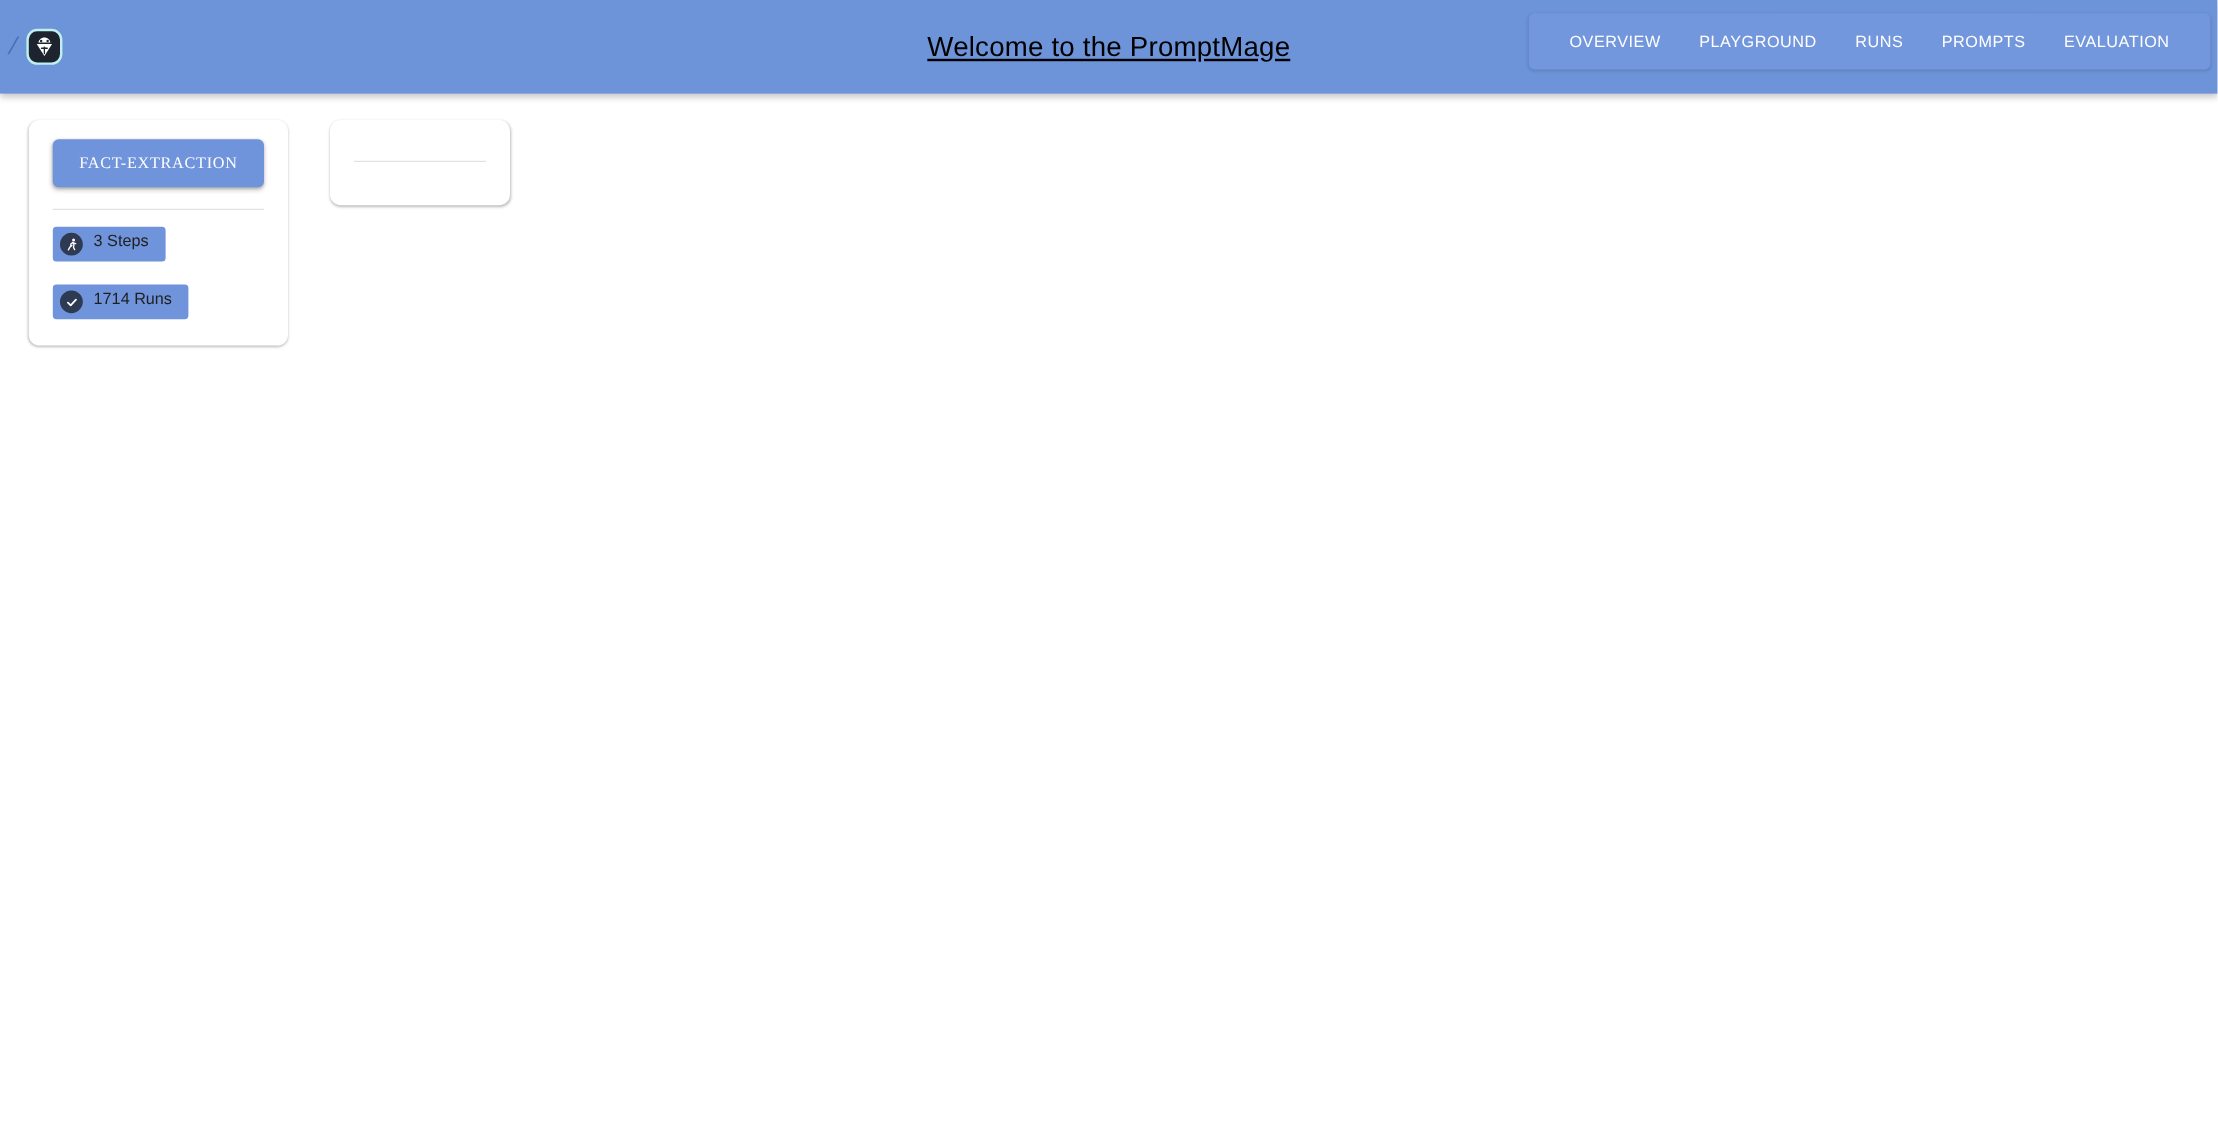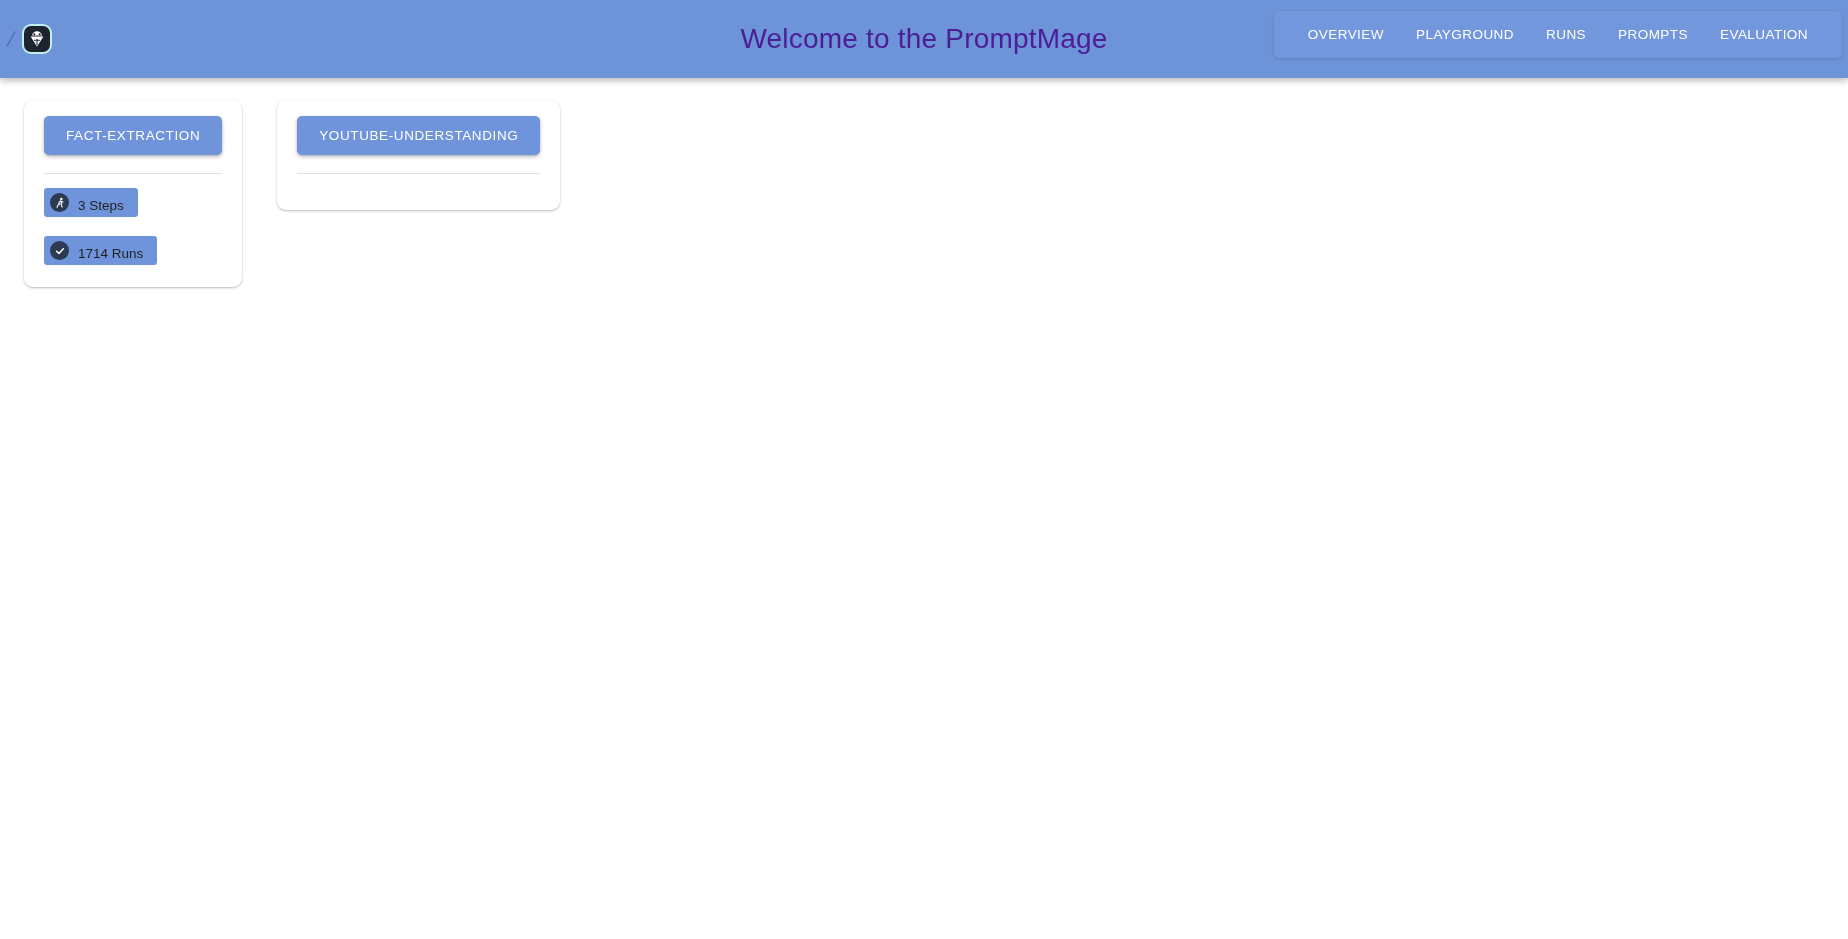--- a/index.html
+++ b/index.html
@@ -60,25 +60,26 @@
 
   .header-title {
     position: absolute;
     left: 0;
     right: 0;
     top: 0;
     bottom: 0;
     display: flex;
     align-items: center;
     justify-content: center;
-    color: #4c1d95;
-    font-size: 28px;
+    color: #000000;
+    font-size: 23px;
     font-weight: 400;
     letter-spacing: 0.2px;
     pointer-events: none;
+    text-decoration: underline;
   }
 
   .nav {
     position: absolute;
     right: 6px;
     top: 11px;
     height: 47px;
     background: #7397dd;
     border-radius: 5px;
     display: flex;
@@ -120,21 +121,21 @@
     flex-direction: column;
     align-items: flex-start;
     min-width: 150px;
   }
 
   .card-title-btn {
     background: #6f94db;
     color: #ffffff;
     border: none;
     border-radius: 5px;
-    font-family: Liberation Sans, sans-serif;
+    font-family: Liberation Serif, serif;
     font-size: 13.5px;
     font-weight: 500;
     letter-spacing: 0.6px;
     text-transform: uppercase;
     padding: 12px 22px;
     cursor: pointer;
     box-shadow: 0 2px 4px rgba(0,0,0,0.22), 0 1px 2px rgba(0,0,0,0.14);
     white-space: nowrap;
     align-self: center;
   }
@@ -149,21 +150,21 @@
   .badges {
     display: flex;
     flex-direction: column;
     gap: 19px;
     align-items: flex-start;
     width: 100%;
   }
 
   .badge {
     display: inline-flex;
-    align-items: flex-end;
+    align-items: flex-start;
     gap: 9px;
     background: #6f94db;
     border-radius: 3px;
     padding: 5px 14px 5px 6px;
     color: #1f1f1f;
     font-size: 13.5px;
     font-weight: 400;
     white-space: nowrap;
   }
 
@@ -238,17 +239,16 @@
             <path d="M2.6 6.2 L4.9 8.4 L9.3 3.7" stroke="#ffffff" stroke-width="1.5" fill="none" stroke-linecap="round" stroke-linejoin="round"></path>
           </svg>
         </span>
         <span class="badge-label">1714 Runs</span>
       </div>
 
     </div>
   </section>
 
   <section class="card">
-    <button class="card-title-btn">youtube-understanding</button>
     <div class="divider"></div>
   </section>
 
 </main>
 
 </body></html>

